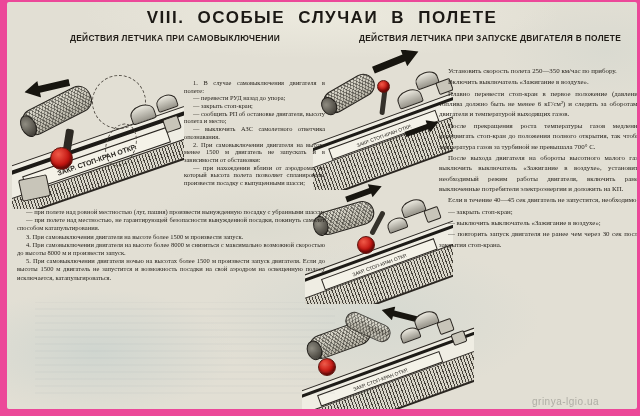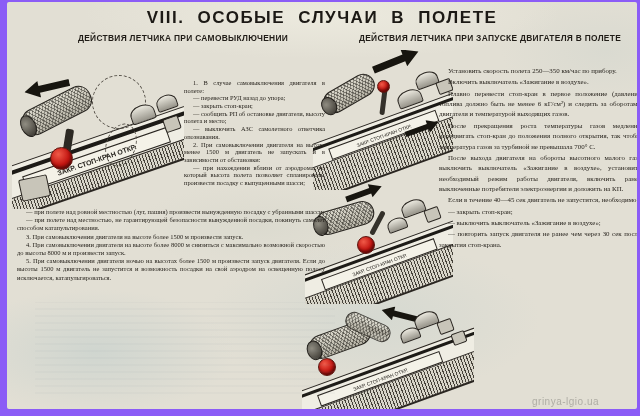--- a/index.html
+++ b/index.html
@@ -1,35 +1,35 @@
 <!DOCTYPE html>
 <html><head>
 <meta charset="utf-8">
 <style>
   html,body{margin:0;padding:0;}
-  #stage{position:relative;width:640px;height:416px;background:#8b5cf6;overflow:hidden;
+  #stage{position:relative;width:640px;height:416px;background:#ec4899;overflow:hidden;
          font-family:"Liberation Serif",serif;}
   #poster{position:absolute;left:7px;top:2px;right:3px;bottom:7px;
     background-color:#e2dfd4;
     background-image:
       radial-gradient(ellipse 200px 90px at 14% 86%, rgba(170,194,198,.33), transparent 70%),
       radial-gradient(ellipse 240px 110px at 58% 78%, rgba(176,198,200,.26), transparent 70%),
       radial-gradient(ellipse 150px 80px at 95% 12%, rgba(188,200,196,.22), transparent 70%),
       radial-gradient(ellipse 180px 60px at 40% 55%, rgba(205,208,196,.30), transparent 70%),
       radial-gradient(ellipse 320px 60px at 50% 3%, rgba(238,236,224,.85), transparent 75%);
     border-radius:2px;overflow:hidden;color:#27231d;}
   .ghost-bleed{position:absolute;left:28px;top:300px;width:300px;height:92px;opacity:.5;
     background:repeating-linear-gradient(0deg, rgba(130,142,152,.10) 0 2px, transparent 2px 7px);}
   
   #title{position:absolute;left:0;right:0;top:6px;text-align:center;
     font-family:"Liberation Sans",sans-serif;font-weight:700;font-size:17px;
     letter-spacing:1.5px;word-spacing:7px;color:#1c1915;}
   .colhead{position:absolute;font-family:"Liberation Sans",sans-serif;font-weight:700;
     font-size:8.4px;letter-spacing:.3px;text-align:center;color:#201c17;line-height:1.35;}
-  #head-left{left:20px;top:31px;width:312px;}
+  #head-left{left:12px;top:31px;width:312px;}
   #head-right{left:330px;top:31px;width:306px;}
   .bodytext p{margin:0;text-align:justify;text-indent:9px;}
   #lefttext{position:absolute;left:177px;top:77px;width:141px;font-size:6.4px;line-height:1.2;}
   #leftwide{position:absolute;left:10px;top:206px;width:308px;font-size:6.5px;line-height:1.26;}
   #righttext{position:absolute;left:432px;top:64px;width:202px;font-size:6.9px;line-height:1.5;}
   #righttext p{margin-bottom:1px;}
   #watermark{position:absolute;left:525px;top:394px;font-family:"Liberation Sans",sans-serif;
     font-size:10px;color:rgba(158,156,148,.75);letter-spacing:.5px;}
   
   .illu{position:absolute;overflow:hidden;}

